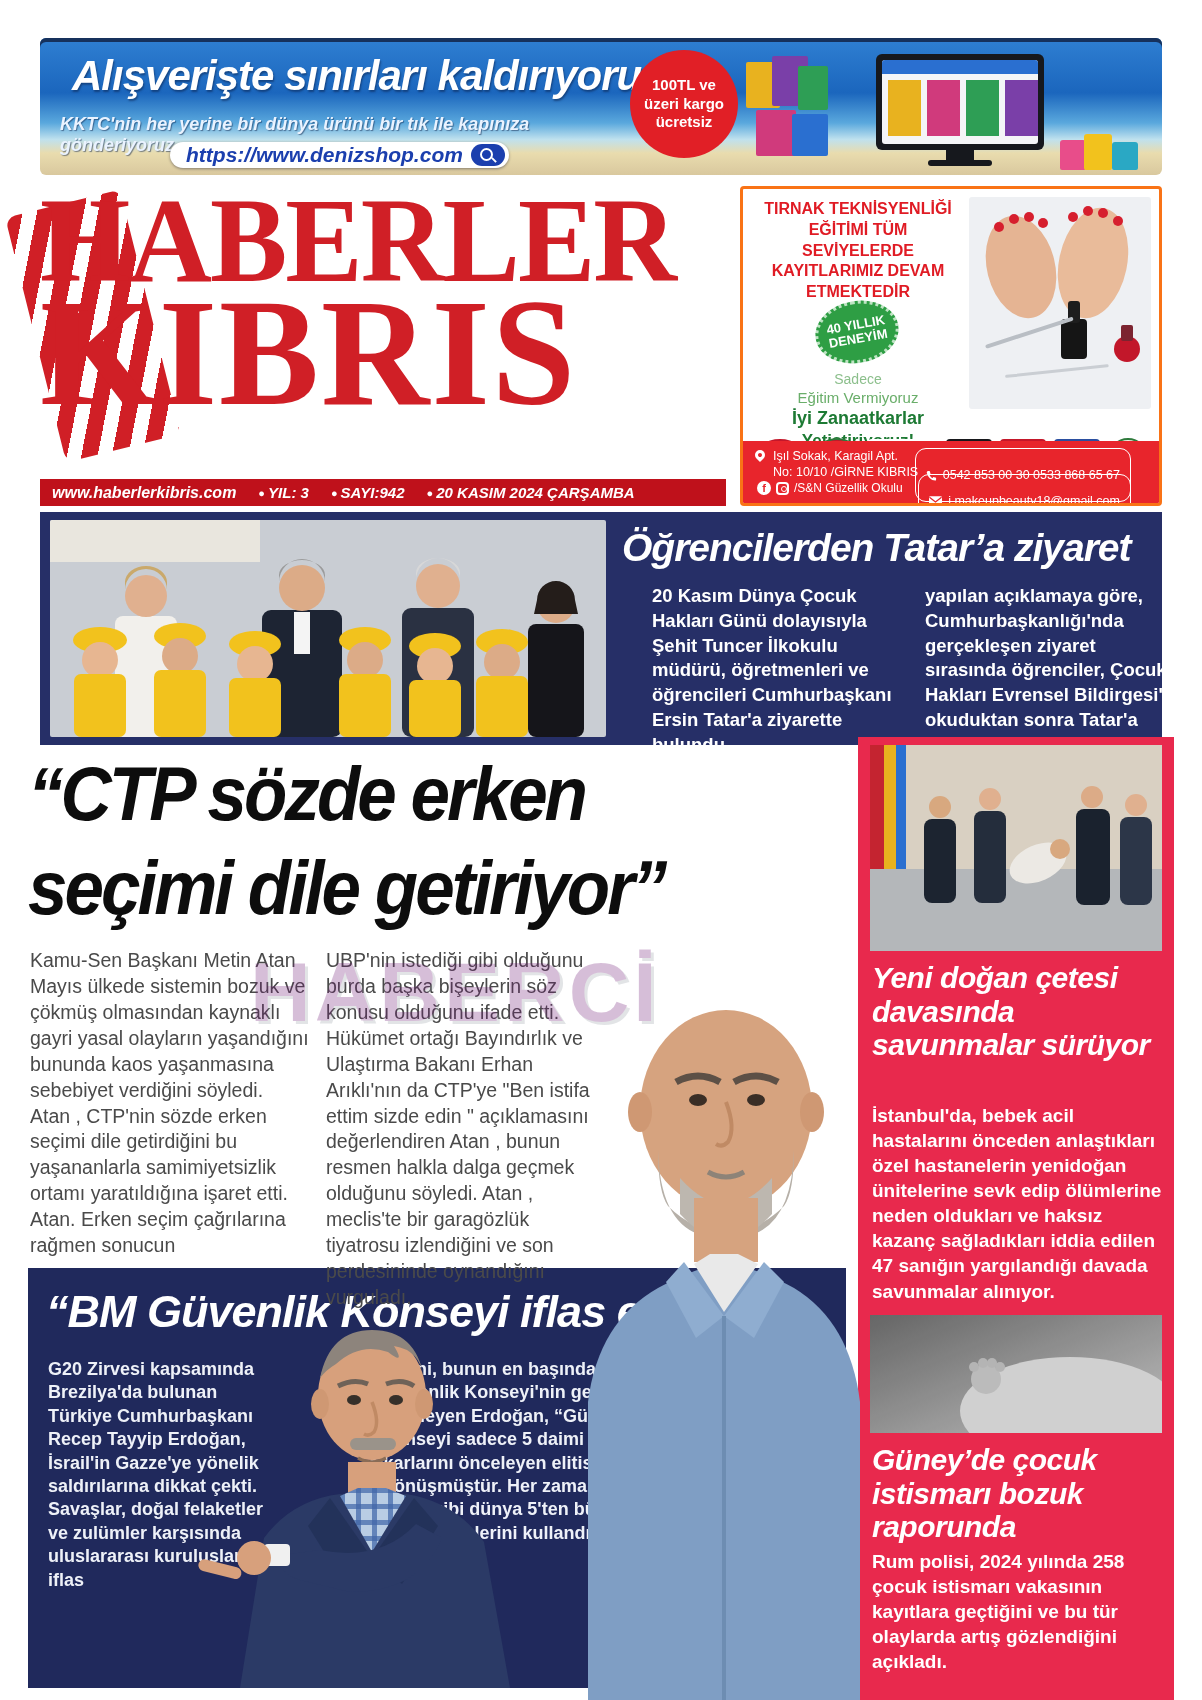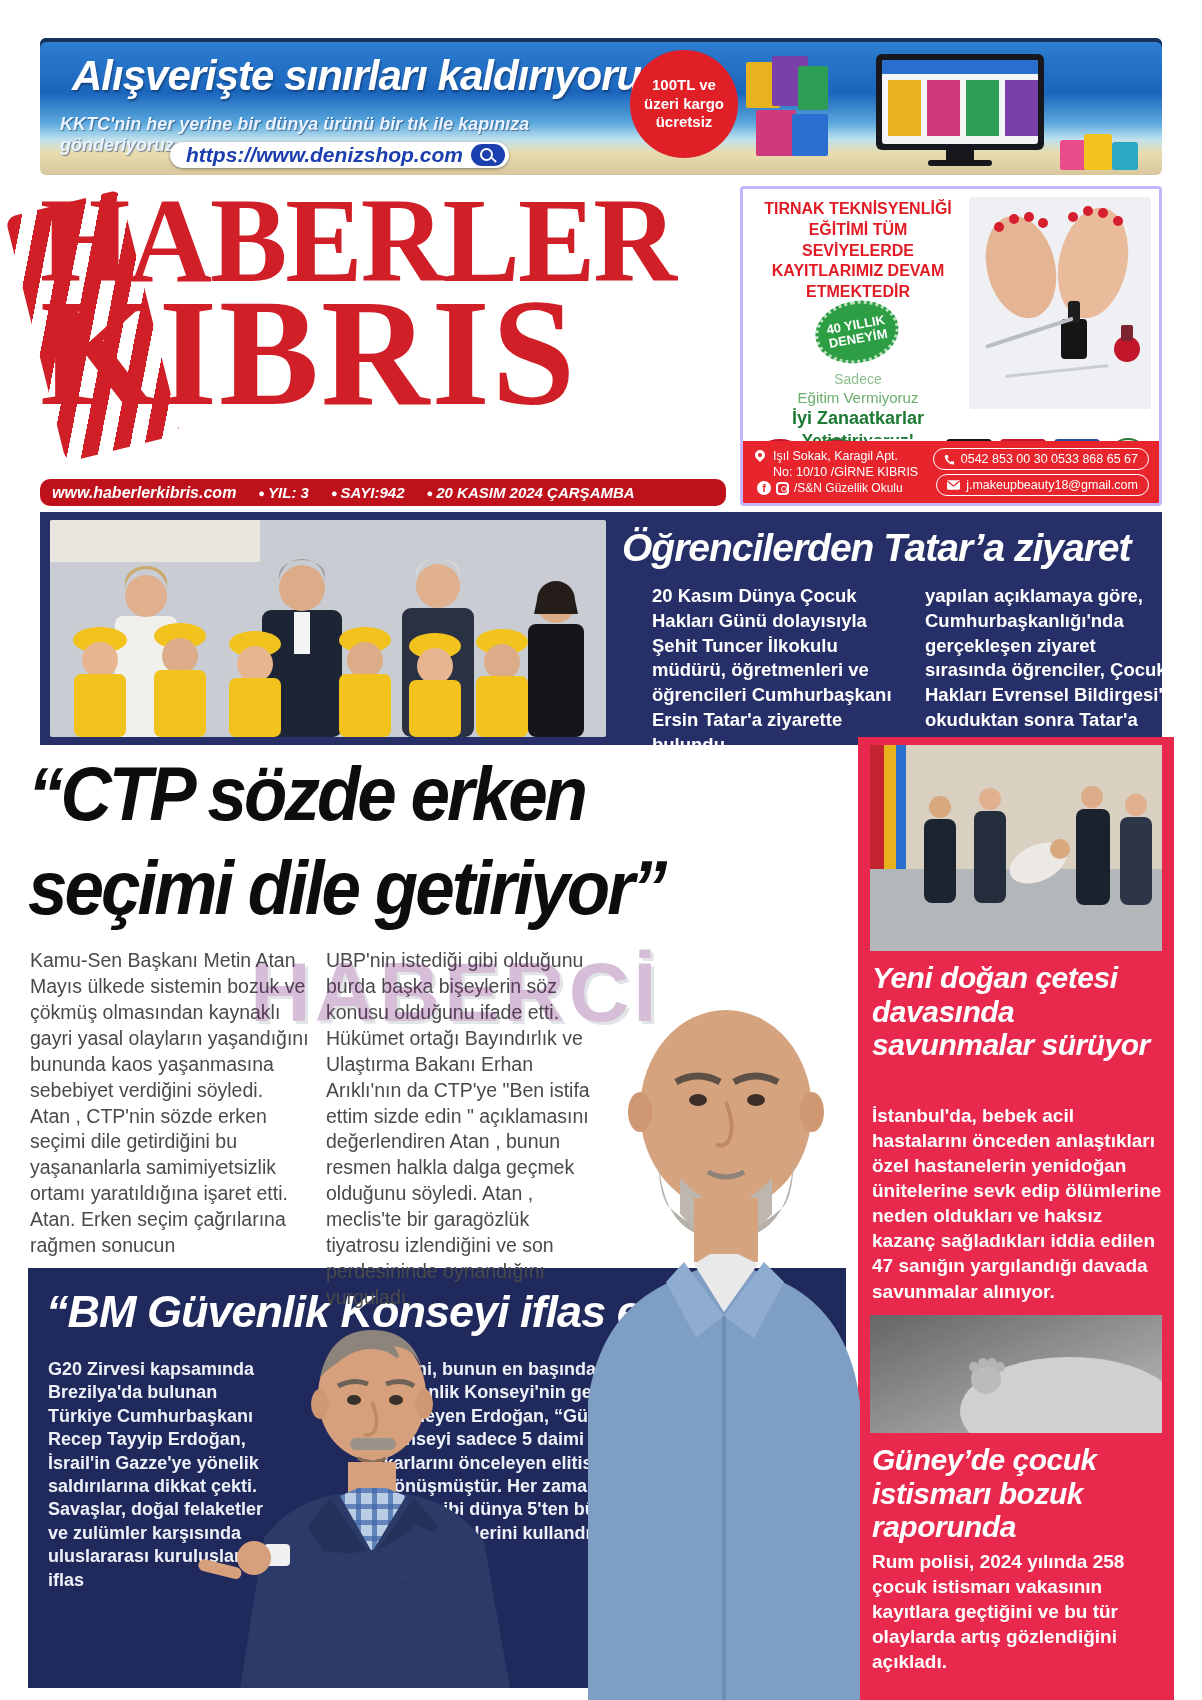--- a/index.html
+++ b/index.html
@@ -49,27 +49,27 @@
   
   .masthead{position:absolute;left:40px;top:186px;width:686px;height:292px;font-family:Liberation Serif, serif;}
   .flagdeco{position:absolute;left:-6px;top:14px;width:118px;height:252px;border-radius:10px;
     background:repeating-linear-gradient(115deg,#d01f26 0 16px,#ffffff 16px 30px);
     transform:rotate(-14deg);z-index:0;}
   .mh1,.mh2{position:relative;z-index:1;color:#d01f26;font-weight:bold;line-height:.9;letter-spacing:-2px;}
   .mh1{font-size:116px;transform:scaleY(1.04);transform-origin:left top;}
   .mh2{font-size:150px;margin-top:-6px;letter-spacing:2px;transform:scaleY(1.02);transform-origin:left top;}
   .infobar{position:absolute;left:40px;top:479px;width:686px;height:27px;background:#bf111b;
     display:flex;align-items:center;gap:22px;padding:0 12px;box-sizing:border-box;color:#fff;
-    font-size:15px;font-weight:bold;font-style:italic;border-radius:10px;}
+    font-size:15px;font-weight:bold;font-style:italic;}
   .infobar .site{font-size:16px;}
   .dotted::before{content:"● ";font-style:normal;font-size:11px;vertical-align:1px;}
 
   
   .nailad{position:absolute;left:740px;top:186px;width:422px;height:320px;background:#fff;
-    border:3px solid #c4b5fd;border-radius:4px;box-sizing:border-box;overflow:hidden;}
+    border:3px solid #f97316;border-radius:4px;box-sizing:border-box;overflow:hidden;}
   .nail-head{position:absolute;left:8px;top:10px;width:214px;color:#e01b24;font-size:16px;
     font-weight:bold;text-align:center;line-height:1.3;}
   .nail-photo{position:absolute;right:8px;top:8px;width:182px;height:212px;border-radius:3px;overflow:hidden;}
   .badge40{position:absolute;left:72px;top:112px;width:84px;height:62px;border-radius:50%;
     background:#2e9e44;color:#fff;display:flex;align-items:center;justify-content:center;text-align:center;
     font-size:13px;font-weight:bold;transform:rotate(-10deg);border:3px dotted #bfe4c4;box-sizing:border-box;line-height:1.1;}
   .taglines{position:absolute;left:4px;top:182px;width:222px;text-align:center;line-height:1.25;}
   .tg1{color:#8cbf8c;font-size:14px;}
   .tg2{color:#6aae6a;font-size:15px;}
   .tg3{color:#1d7a34;font-size:18px;font-weight:bold;}
@@ -85,22 +85,22 @@
   .chip-myk{width:46px;background:#fff;border:2px solid #2b4fa0;color:#2b4fa0;font-size:12px;}
   .chip-kktc{width:40px;height:40px;background:#f2efe2;border:2px solid #2e7a3c;border-radius:50%;color:#b99b1f;font-size:9px;}
   .nail-strip{position:absolute;left:0;bottom:0;width:100%;height:62px;background:#e8252c;color:#fff;}
   .addr{position:absolute;left:30px;top:7px;font-size:12.5px;line-height:1.3;}
   .pin{position:absolute;left:12px;top:9px;width:10px;height:10px;background:#fff;border-radius:50% 50% 50% 0;transform:rotate(-45deg);}
   .pin::after{content:"";position:absolute;left:3px;top:3px;width:4px;height:4px;background:#e8252c;border-radius:50%;}
   .social-row{position:absolute;left:14px;top:40px;display:flex;align-items:center;gap:5px;font-size:12px;}
   .fb{width:14px;height:14px;border-radius:50%;background:#fff;color:#e8252c;display:flex;align-items:center;justify-content:center;font-weight:bold;font-size:11px;}
   .ig{width:13px;height:13px;border-radius:4px;border:2px solid #fff;position:relative;box-sizing:border-box;}
   .ig::after{content:"";position:absolute;left:2.5px;top:2.5px;width:4px;height:4px;border:1.5px solid #fff;border-radius:50%;}
-  .pill{position:absolute;right:10px;height:20px;border:1px solid #fff;border-radius:11px;
-    display:flex;align-items:center;gap:6px;padding:0 10px;font-size:12.5px;white-space:nowrap;}
+  .pill{position:absolute;right:28px;height:20px;border:1px solid #fff;border-radius:11px;
+    display:flex;align-items:center;gap:6px;padding:16px 10px;font-size:12.5px;white-space:nowrap;}
   .pill-phone{top:7px;}
   .pill-mail{top:33px;}
 
   
   .band{position:absolute;left:40px;top:512px;width:1122px;height:233px;background:#262f67;}
   .band-photo{position:absolute;left:10px;top:8px;width:556px;height:217px;overflow:hidden;border-radius:2px;}
   .band-title{position:absolute;left:582px;top:14px;width:534px;color:#fff;font-size:39px;
     font-weight:bold;font-style:italic;letter-spacing:-1px;}
   .band-cols{position:absolute;left:588px;top:72px;width:528px;display:flex;gap:18px;margin-left:24px;}
   .band-col{width:255px;color:#fff;font-size:18.5px;line-height:1.34;font-weight:bold;white-space:pre-line;}

